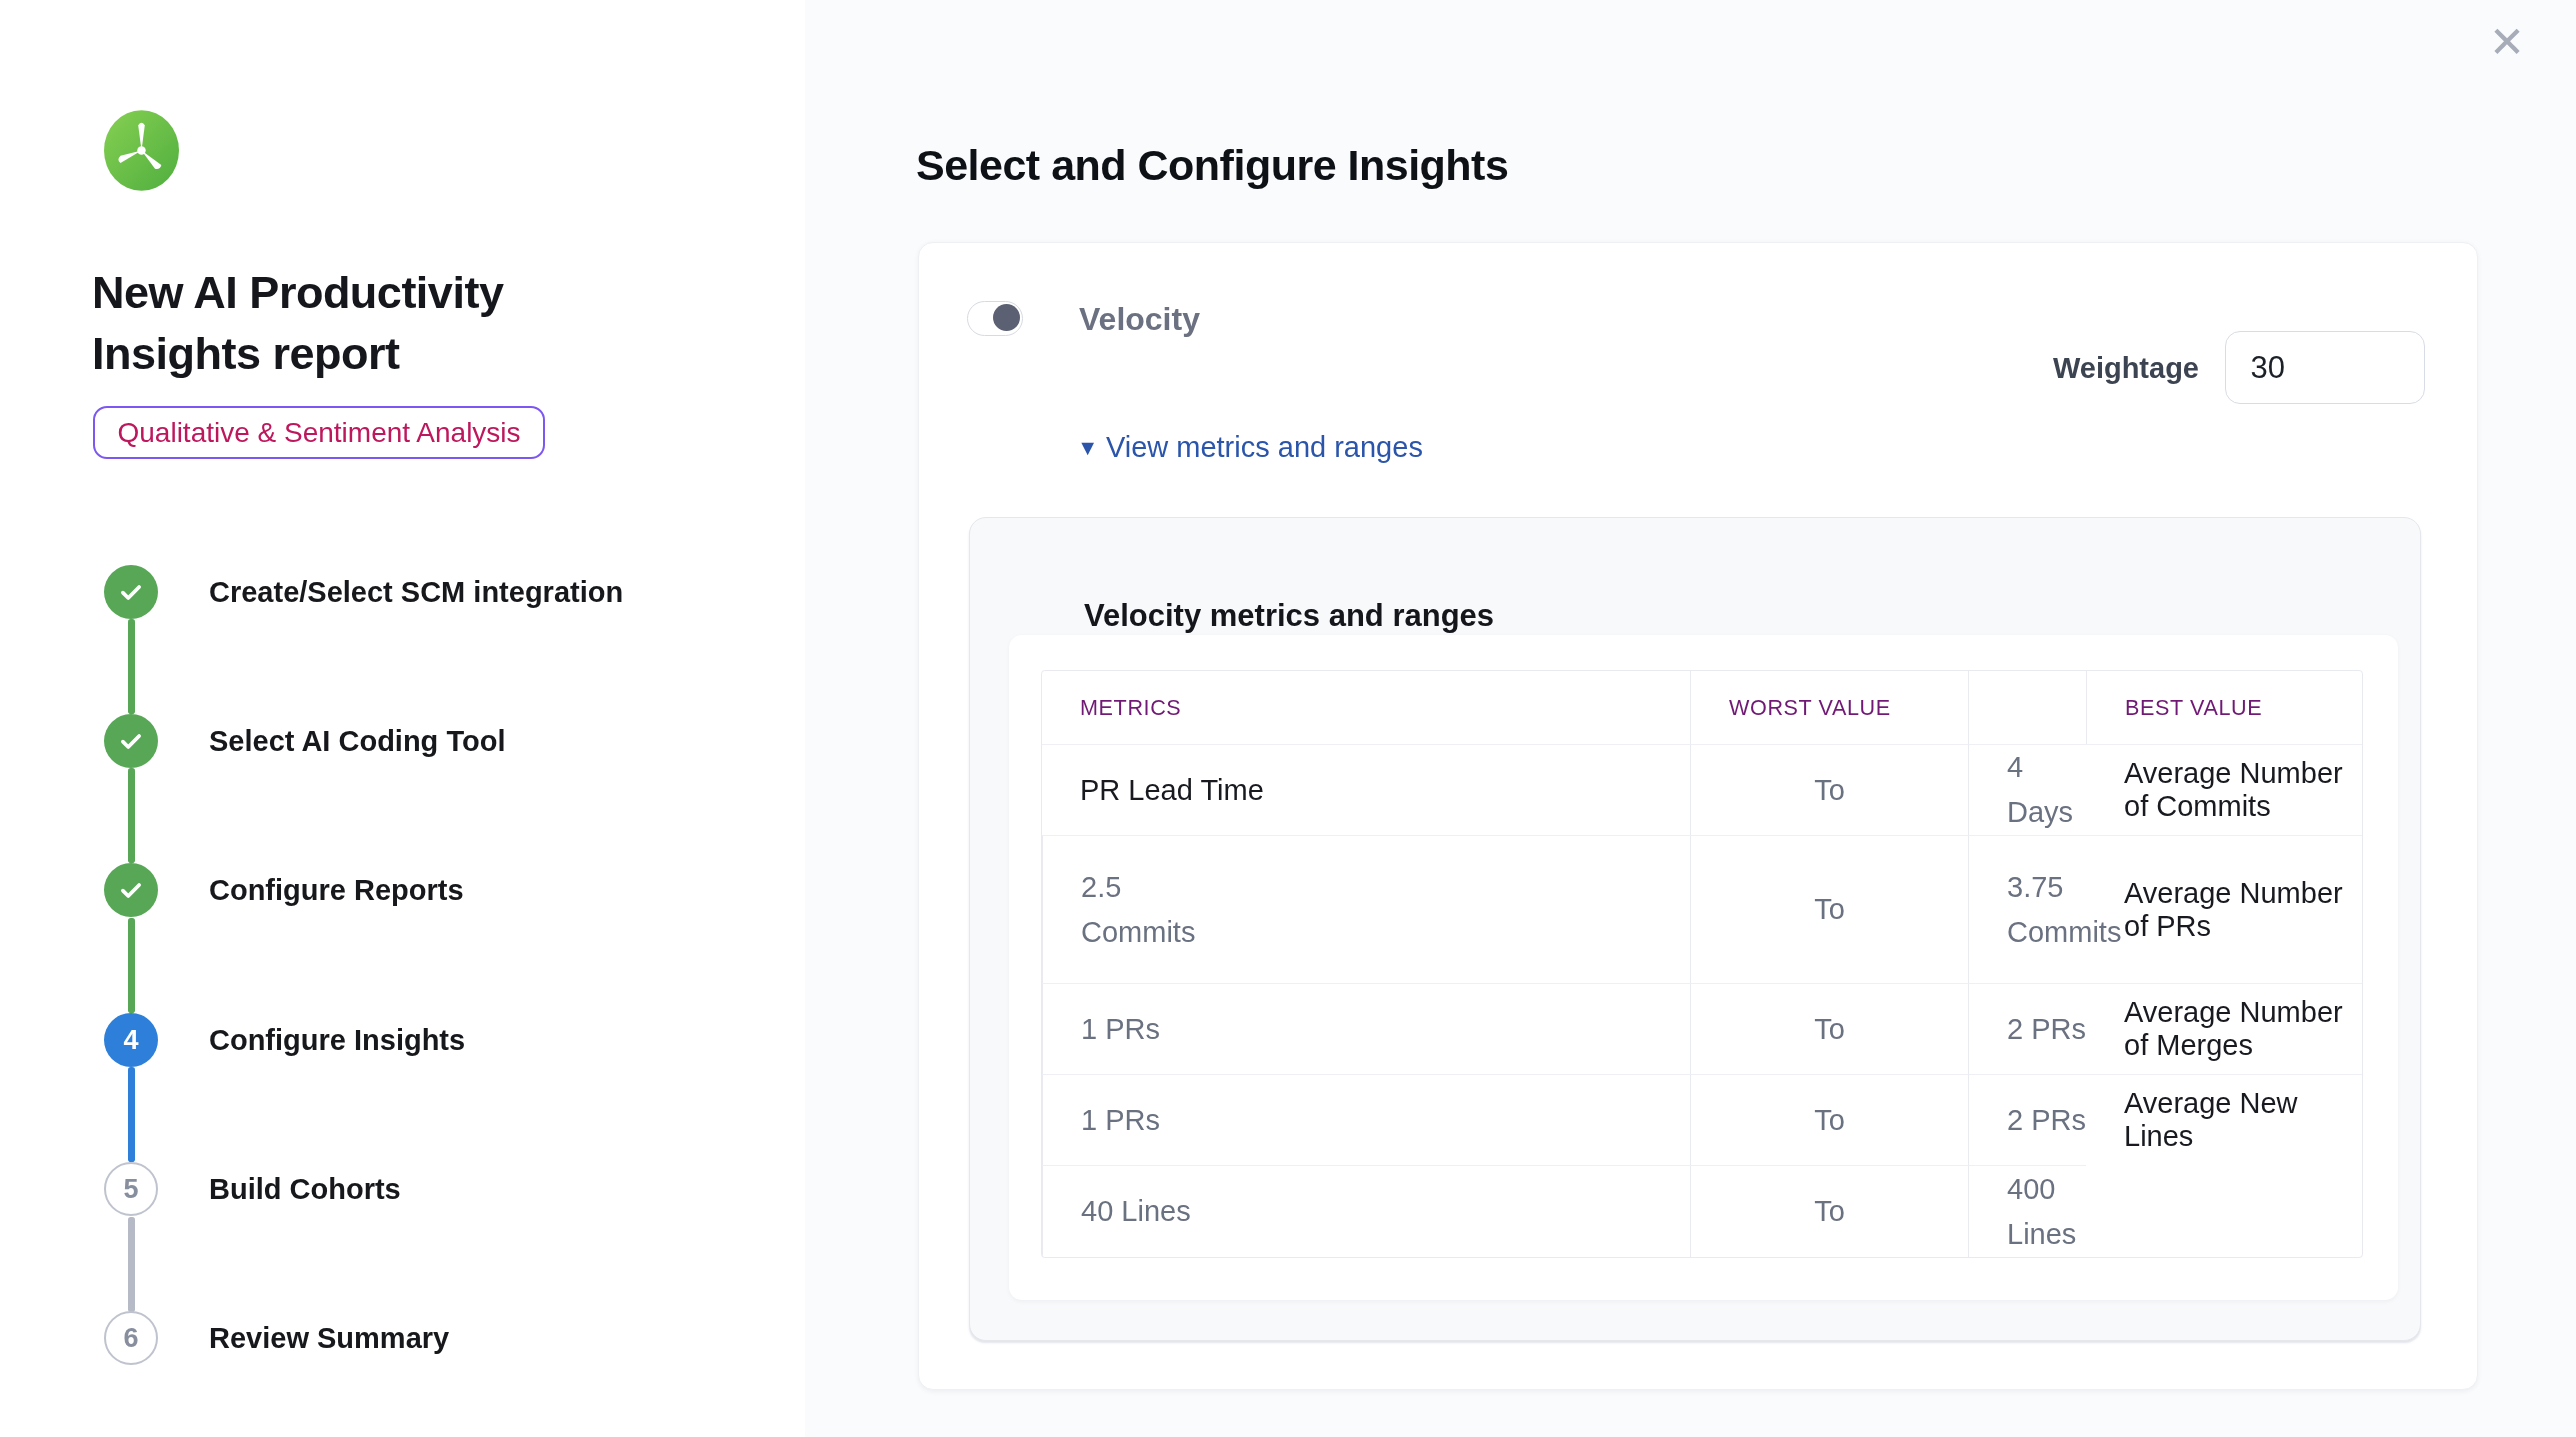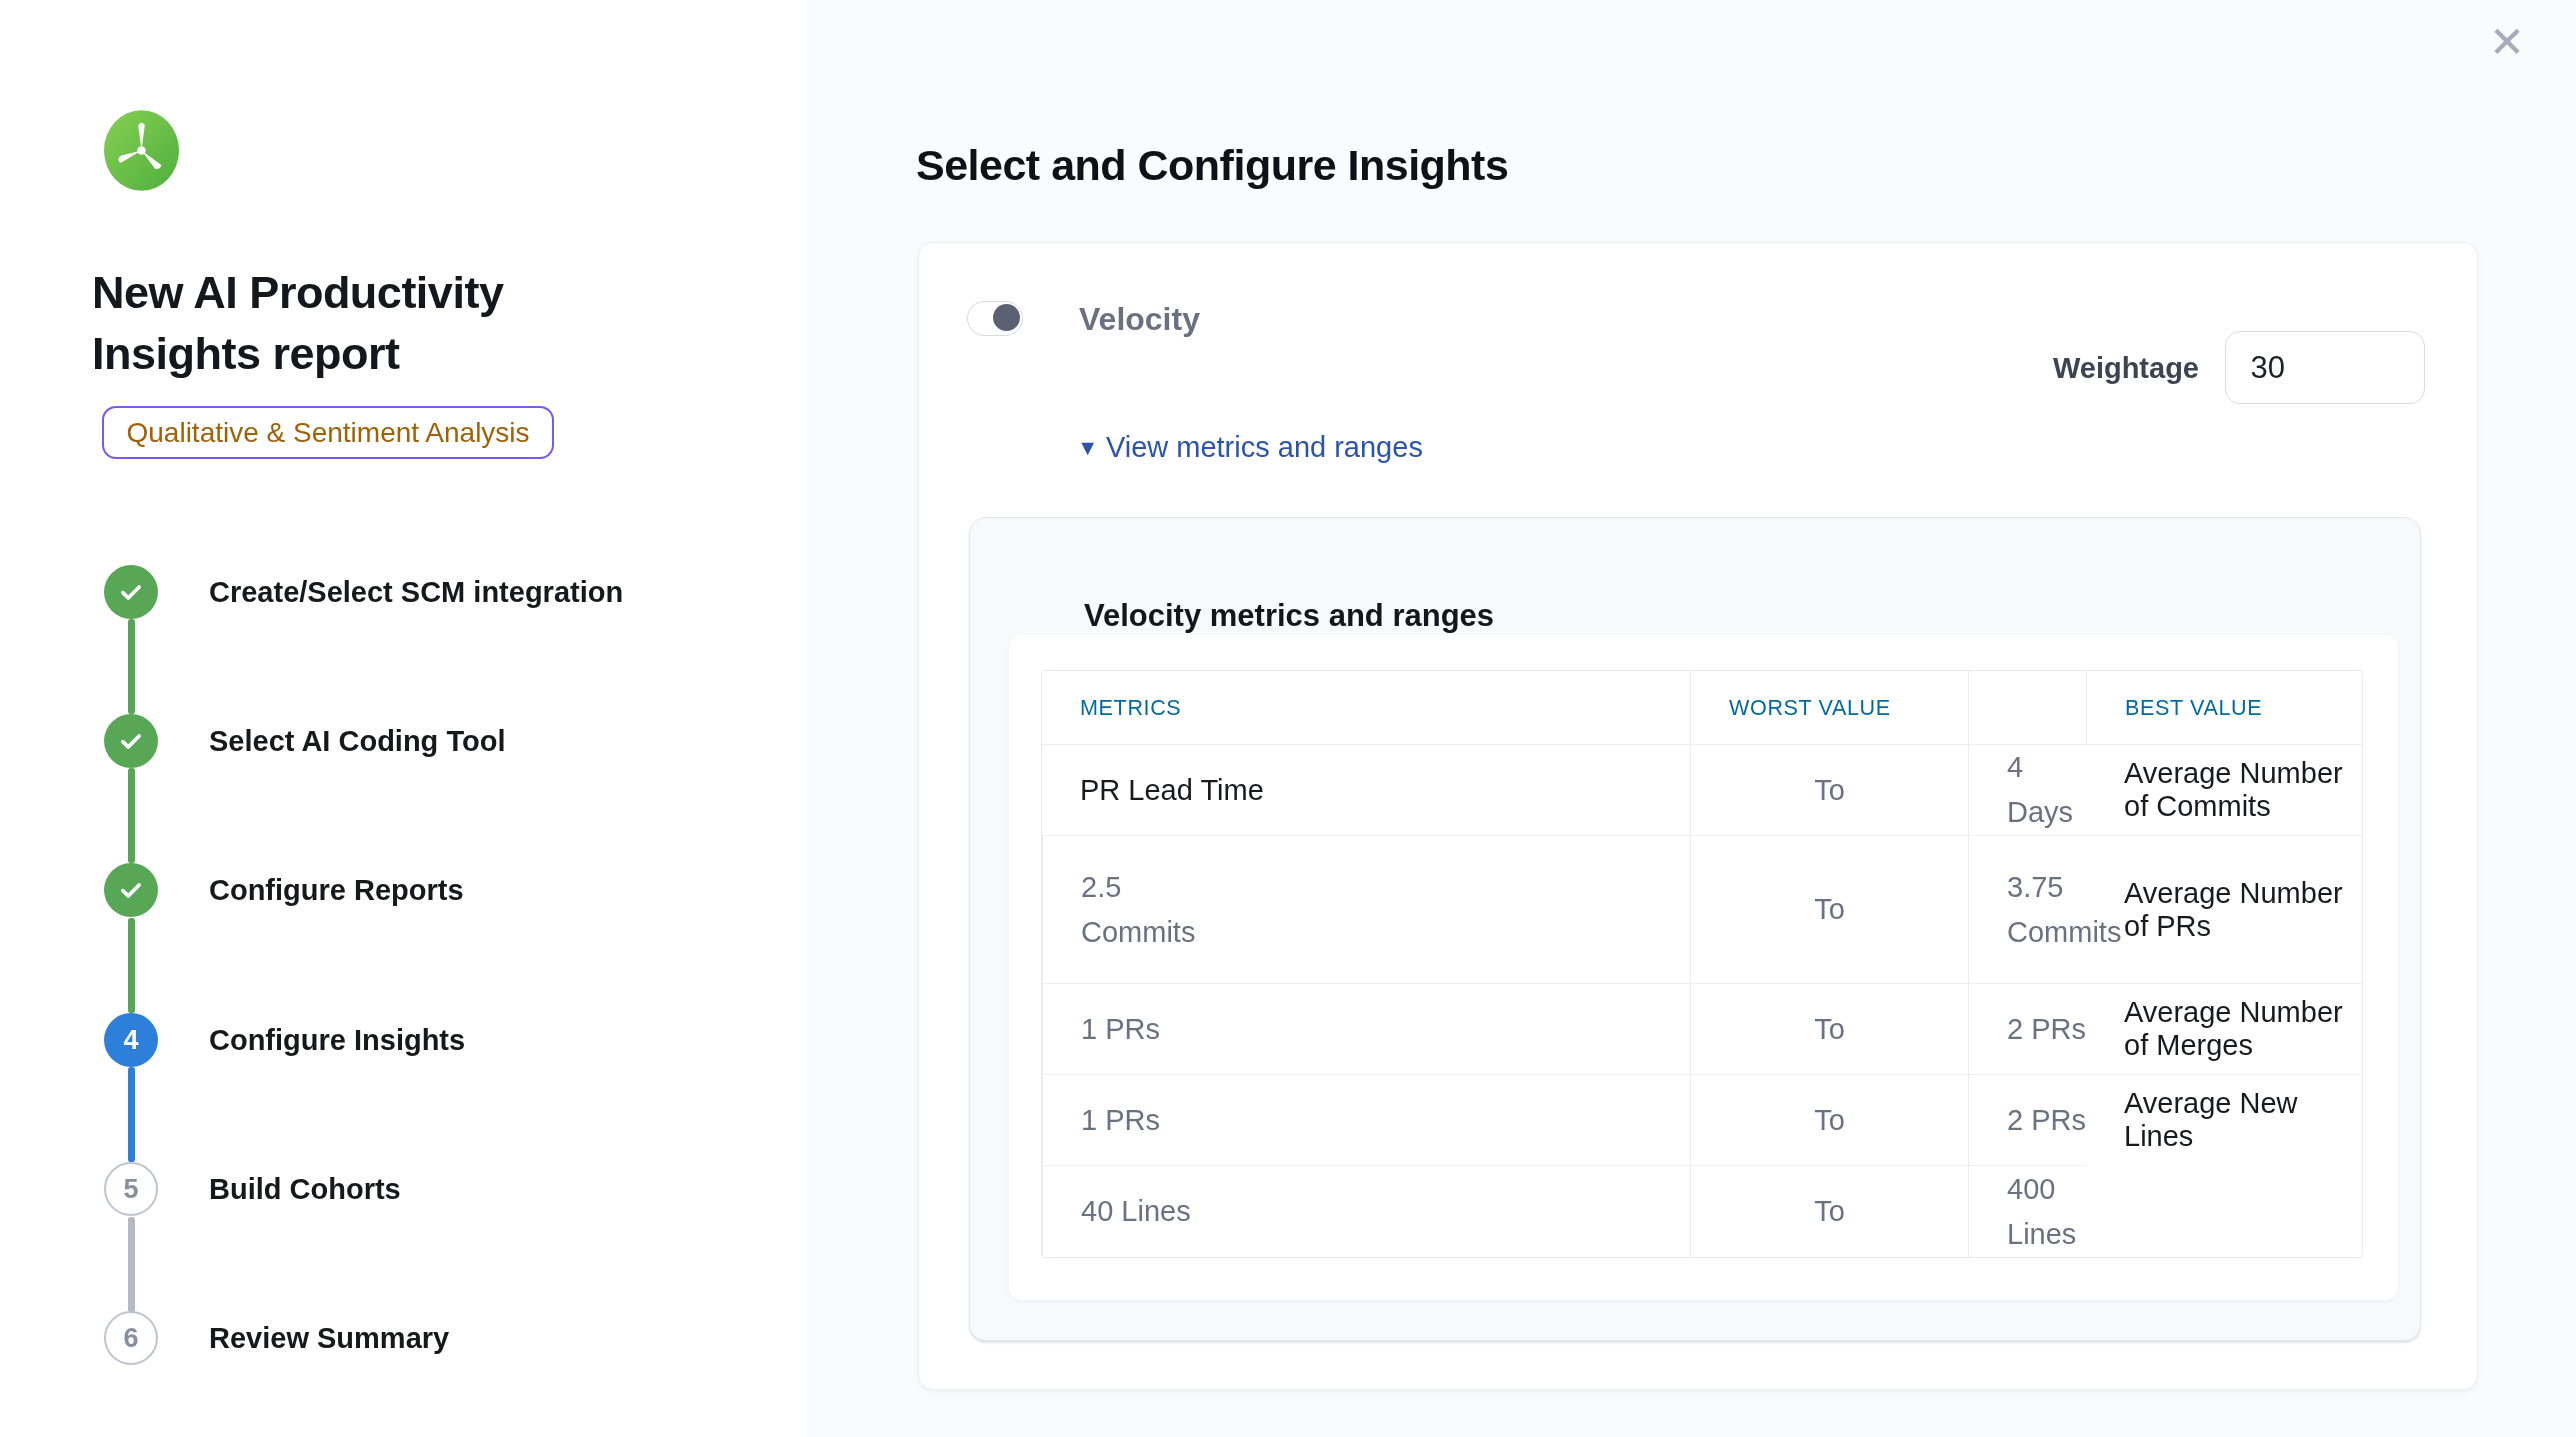--- a/index.html
+++ b/index.html
@@ -3,21 +3,21 @@
 <meta charset="utf-8">
 <style>
   html,body{margin:0;padding:0;}
   body{font-family:"Liberation Sans", sans-serif; background:#ffffff;}
   .app{position:relative;width:2576px;height:1437px;overflow:hidden;background:#ffffff;}
 
   
   .sidebar{position:absolute;left:0;top:0;width:924px;height:1437px;background:#ffffff;border-right:1.9px solid #dcdee4;box-sizing:border-box;}
   .logo{position:absolute;left:104px;top:110px;width:75px;height:81px;}
   .side-title{position:absolute;left:92px;top:233px;width:545px;font-size:45px;font-weight:700;color:#15171c;line-height:1.35;letter-spacing:-0.5px;}
-  .badge{position:absolute;left:102px;top:406px;display:inline-flex;align-items:center;padding:8.5px 22.5px;border:2.3px solid #7c57f2;border-radius:14px;color:#a16207;font-size:28px;background:#ffffff;}
+  .badge{position:absolute;left:93px;top:406px;display:inline-flex;align-items:center;padding:8.5px 22.5px;border:2.3px solid #7c57f2;border-radius:14px;color:#be185d;font-size:28px;background:#ffffff;}
 
   .stepper{position:absolute;left:0;top:0;width:803px;height:1437px;list-style:none;margin:0;padding:0;}
   .step{position:absolute;left:104px;display:flex;align-items:center;gap:51px;height:54px;}
   .dot{width:54px;height:54px;border-radius:50%;display:flex;align-items:center;justify-content:center;box-sizing:border-box;flex:none;}
   .dot.done{background:#57a757;}
   .dot.active{background:#2e7fd9;}
   .dot.todo{background:#ffffff;border:2.3px solid #bfc3ce;}
   .dot .num{font-size:27px;font-weight:700;}
   .dot.active .num{color:#ffffff;}
   .dot.todo .num{color:#878e9e;}
@@ -49,21 +49,21 @@
   
   .sub-panel{position:absolute;left:50px;top:274px;width:1452px;height:824px;background:#f8f9fb;border:1.9px solid #e5e7ed;border-radius:17px;box-sizing:border-box;box-shadow:0 2.8px 1.9px -0.9px rgba(176,180,200,0.35);}
   .sub-title{position:absolute;left:114px;top:49px;font-size:31px;font-weight:700;color:#14161c;}
   .inner-card{position:absolute;left:39px;top:117px;width:1389px;height:665px;background:#ffffff;border-radius:13px;box-shadow:0 1.9px 4.7px rgba(20,24,40,0.04);}
 
   .vtable{position:absolute;left:32px;top:35px;display:grid;grid-template-columns:648px 278px 118px 276px;grid-template-rows:73px 91px 148px 91px 91px 92px;border:1.9px solid #e8eaf0;border-radius:3.8px;overflow:hidden;background:#ffffff;}
   .vtable .cell{display:flex;align-items:center;padding-left:38px;box-sizing:border-box;}
   .vtable .cell.cto{justify-content:center;padding-left:0;}
   .vtable .cell.bl{border-left:1.9px solid #e9ebf1;}
   .vtable .cell.bt{border-top:1.9px solid #eef0f5;}
-  .vtable .hd{font-size:21.6px;letter-spacing:0.6px;color:#0369a1;font-weight:500;}
+  .vtable .hd{font-size:21.6px;letter-spacing:0.6px;color:#701a75;font-weight:500;}
   .vtable .metric{font-size:29px;color:#181a20;}
   .vtable .val{font-size:29px;color:#6a7180;white-space:pre-line;line-height:1.55;}
 </style>
 </head>
 <body>
 
 <div class="app">
 
   <aside class="sidebar">
     <svg class="logo" viewBox="0 0 80 86">

